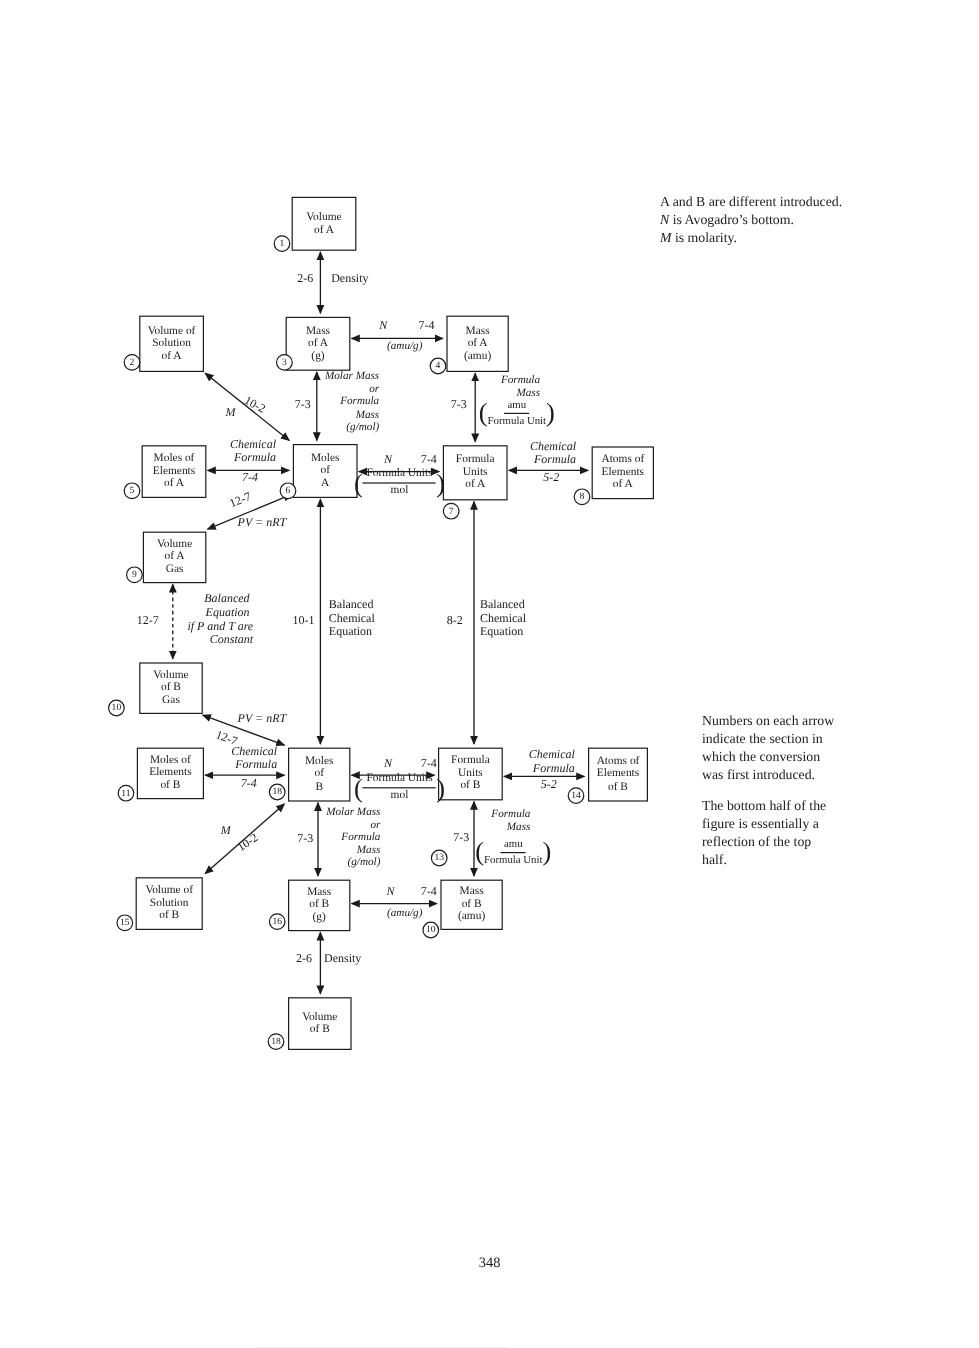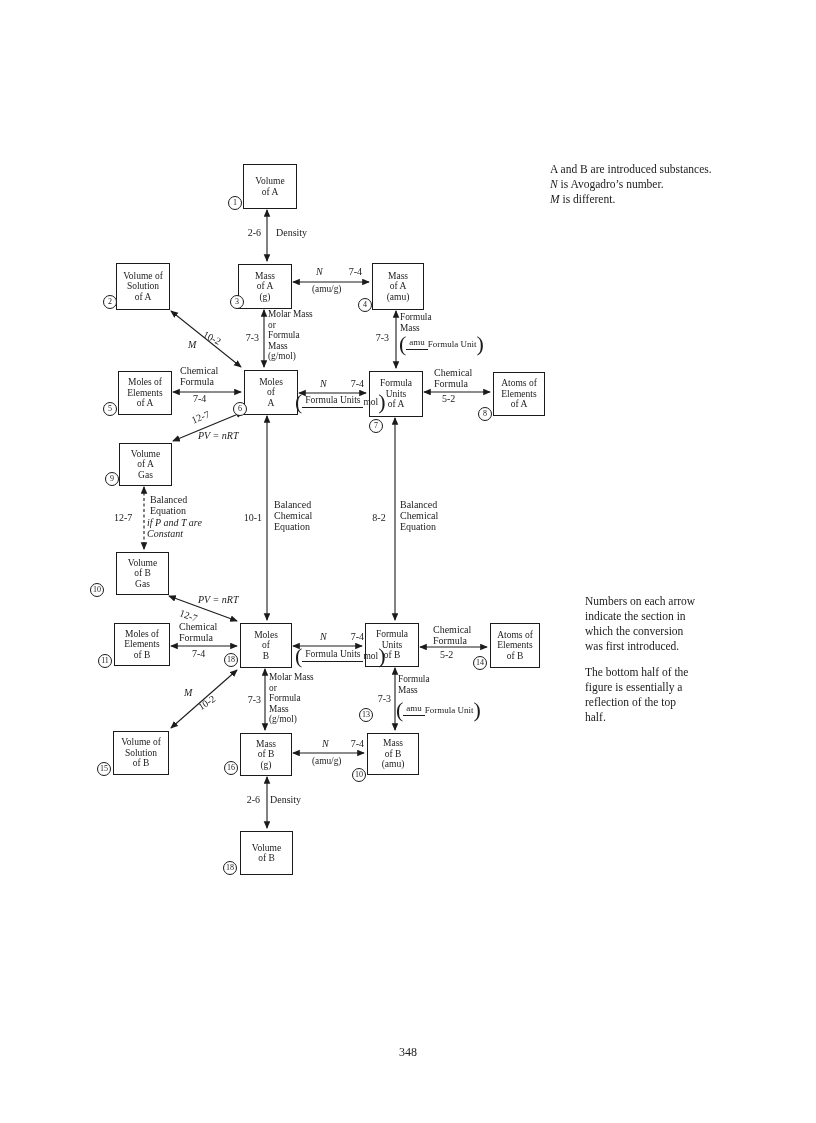--- a/index.html
+++ b/index.html
@@ -18,26 +18,26 @@
     display:flex; align-items:center; justify-content:center;
     text-align:center; font-size:9.5px; line-height:10.5px; white-space:pre-line;
   }
   .cnum {
     position:absolute; width:12px; height:12px; border:1px solid #1b1b1b;
     border-radius:50%; font-size:8px; line-height:12px; text-align:center;
     background:#fff;
   }
   .lbl { position:absolute; font-size:10px; line-height:11px; white-space:pre-line; }
   .lbl.sm { font-size:9.3px; line-height:10.5px; }
-  .lbl.ctr { text-align:left; }
+  .lbl.ctr { text-align:right;font-style:italic; }
   .ital { font-style:italic; }
   .nrow { display:flex; justify-content:space-between; }
   .fracrow { position:absolute; display:flex; align-items:center; font-size:9px; line-height:1; }
   .bparen { font-size:22px; font-weight:400; line-height:1; }
-  .frac { display:flex; flex-direction:row; align-items:center; }
+  .frac { display:flex; flex-direction:column; align-items:center; }
   .ftop { padding:0 3px 1.5px; border-bottom:1px solid #1b1b1b; }
   .fbot { padding-top:1.5px; }
   .legend-line { font-size:11.5px; line-height:15px; }
   .sidenote { position:absolute; font-size:11.5px; line-height:15px; white-space:pre-line; }
   .pageno { position:absolute; left:0; top:1045px; width:816px; text-align:center; font-size:12px; }
 </style>
 </head>
 <body>
 
 <div class="page">
@@ -266,23 +266,23 @@
   <div class="lbl nrow" style="left:322px;top:738px;width:42px">
     <span class="ital">N</span>
     <span>7-4</span>
   </div>
   <div class="lbl sm ctr" style="left:312px;top:756px;width:40px">(amu/g)</div>
 
   <div class="lbl" style="left:240px;top:794px;width:20px;text-align:right">2-6</div>
   <div class="lbl" style="left:270px;top:794px">Density</div>
 
   <div style="position:absolute;left:550px;top:162px">
-    <div class="legend-line">A and B are introduced substances.</div>
-    <div class="legend-line"><span class="ital">N</span><span> is Avogadro’s number.</span></div>
-    <div class="legend-line"><span class="ital">M</span><span> is different.</span></div>
+    <div class="legend-line">A and B are different introduced.</div>
+    <div class="legend-line"><span class="ital">N</span><span> is Avogadro’s bottom.</span></div>
+    <div class="legend-line"><span class="ital">M</span><span> is molarity.</span></div>
   </div>
 
   <div class="sidenote" style="left:585px;top:665px;width:145px">The bottom half of the
 figure is essentially a
 reflection of the top
 half.</div>
   <div class="sidenote" style="left:585px;top:594px;width:145px">Numbers on each arrow
 indicate the section in
 which the conversion
 was first introduced.</div>

